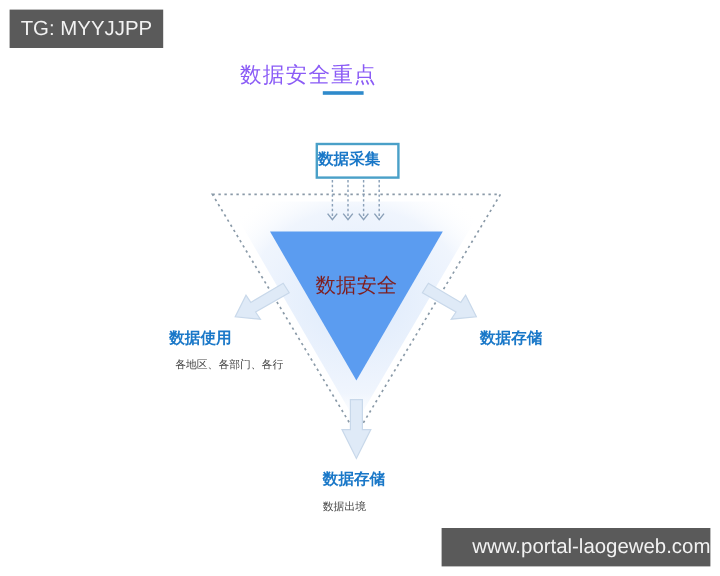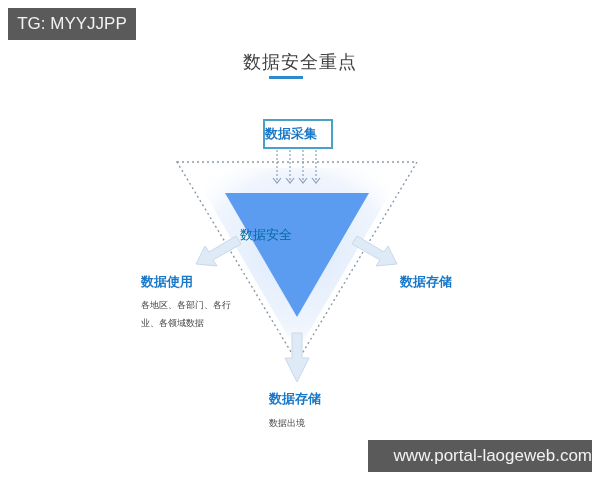--- a/index.html
+++ b/index.html
@@ -2,28 +2,28 @@
 <html><head>
 <meta charset="utf-8">
 <style>
   html, body { margin:0; padding:0; }
   body { width:600px; height:480px; background:#ffffff; position:relative; overflow:hidden;
          font-family:"DejaVu Sans", "Liberation Sans", sans-serif; }
   .abs { position:absolute; }
   .watermark { background:#5a5a5a; color:#f2f2f2; font-family:"Liberation Sans", sans-serif; }
   #wm-top { left:8px; top:8px; width:128px; height:32px; font-size:17px; line-height:32px; text-align:center; }
   #wm-bottom { left:368px; top:440px; width:224px; height:32px; font-size:17px; line-height:32px; text-align:right; }
-  #title { left:200px; top:50px; width:200px; text-align:center; font-size:18px; color:#404040; letter-spacing:1px; }
+  #title { left:200px; top:50px; width:200px; text-align:left; font-size:18px; color:#8b5cf6; letter-spacing:1px; }
   #title-underline { left:269px; top:76px; width:34px; height:3px; background:#2f8acb; }
   #collect-box { left:263px; top:119px; width:70px; height:30px; border:2px solid #4aa0c8; box-sizing:border-box;
                  background:#fff; color:#1a78c8; font-weight:bold; font-size:13px; line-height:26px; text-align:left; }
   svg#diagram { left:0; top:0; }
-  #core-label { left:240px; top:226px; width:114px; color:#0369a1; font-size:13px; }
+  #core-label { left:240px; top:226px; width:114px; text-align:center; color:#7f1d1d; font-size:17px; }
   .heading { color:#1a78c8; font-weight:bold; font-size:13px; }
-  .desc { color:#444; font-size:9px; line-height:18px; }
+  .desc { color:#444; font-size:9px; line-height:18px;text-align:center; }
   #use-heading { left:141px; top:273px; }
   #use-desc { left:141px; top:296px; width:100px; }
   #store-heading { left:400px; top:273px; }
   #store-desc { left:400px; top:296px; width:100px; }
   #out-heading { left:269px; top:390px; }
   #out-desc { left:269px; top:414px; }
 </style>
 </head>
 <body>
 
@@ -71,21 +71,20 @@
 <div id="title" class="abs">数据安全重点</div>
 <div id="title-underline" class="abs"></div>
 
 <div id="collect-box" class="abs">数据采集</div>
 
 <div id="core-label" class="abs">数据安全</div>
 
 <div id="use-heading" class="abs heading">数据使用</div>
 <div id="use-desc" class="abs desc">
   <div>各地区、各部门、各行</div>
-  <div>业、各领域数据</div>
 </div>
 
 <div id="store-heading" class="abs heading">数据存储</div>
 <div id="store-desc" class="abs desc">
 </div>
 
 <div id="out-heading" class="abs heading">数据存储</div>
 <div id="out-desc" class="abs desc">数据出境</div>
 
 <div id="wm-bottom" class="abs watermark">www.portal-laogeweb.com</div>

